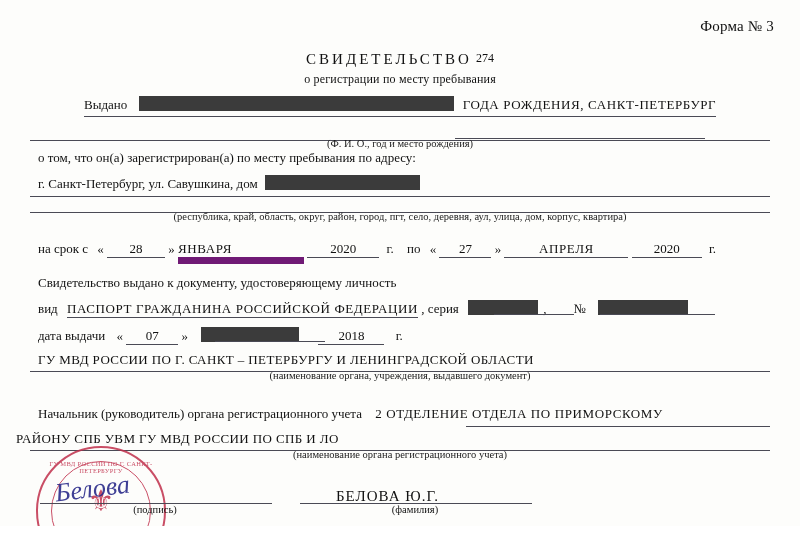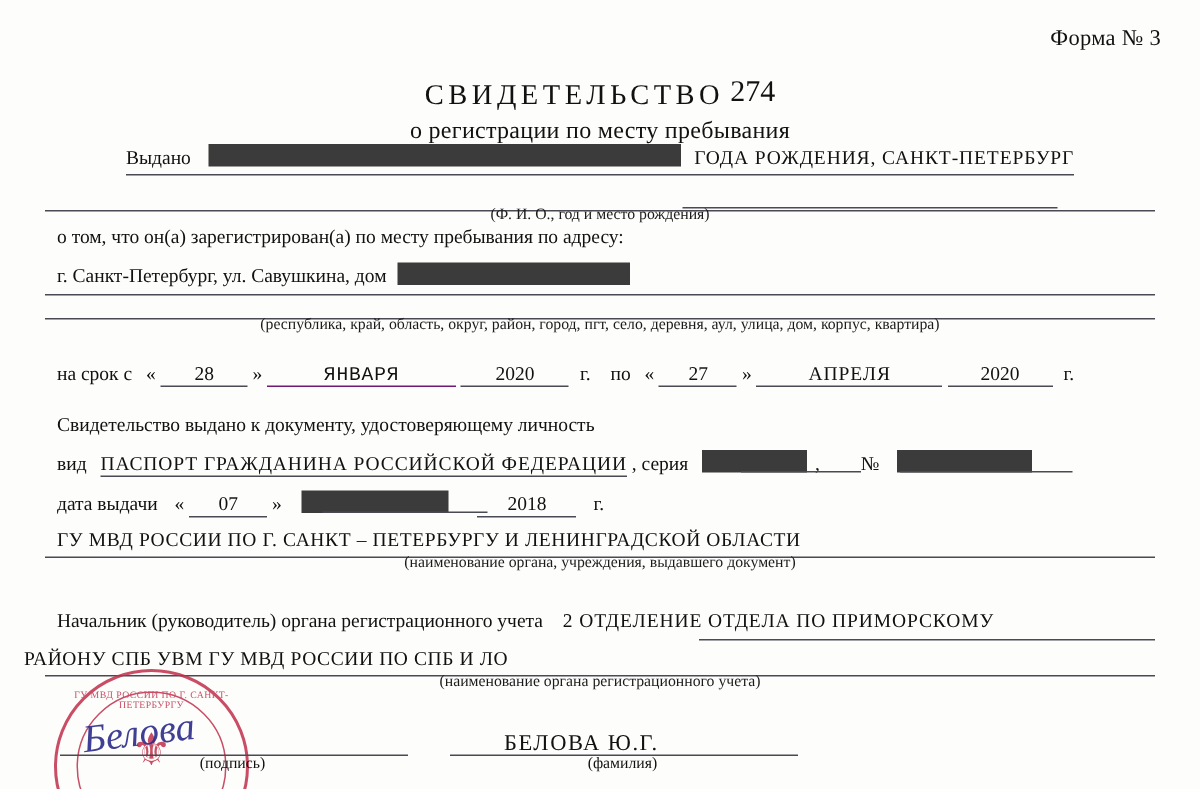--- a/index.html
+++ b/index.html
@@ -29,32 +29,32 @@
   }
   .title-block {
     position: absolute;
     top: 50px;
     left: 0;
     width: 800px;
     text-align: center;
   }
   .title-main {
     display: inline-block;
-    font-size: 19px;
+    font-size: 15px;
     letter-spacing: 3px;
     font-weight: 400;
   }
   .title-number {
     display: inline-block;
-    font-size: 20px;
+    font-size: 12px;
     vertical-align: 2px;
   }
   .title-sub {
     display: block;
-    font-size: 16px;
+    font-size: 12px;
     margin-top: 4px;
     letter-spacing: 0.2px;
   }
   .row {
     position: absolute;
     font-size: 13px;
     white-space: nowrap;
   }
   .uline {
     display: inline-block;
@@ -192,21 +192,21 @@
   <div class="row" style="left:38px; top:150px;">о том, что он(а) зарегистрирован(а) по месту пребывания по адресу:</div>
   <div class="full-line" style="left:30px; top:196px; width:740px;"></div>
   <div class="full-line" style="left:30px; top:212px; width:740px;"></div>
   <div class="hint" style="top:211px;">(республика, край, область, округ, район, город, пгт, село, деревня, аул, улица, дом, корпус, квартира)</div>
 
   <div class="row" style="left:38px; top:241px;">
     <span>на срок с</span>
     <span style="margin-left:6px;">«</span>
     <span style="display:inline-block;width:58px;text-align:center;border-bottom:1px solid #4a4a55;">28</span>
     <span>»</span>
-    <span style="display:inline-block;width:126px;text-align:center;border-bottom:1px solid #701a75;font-family:Liberation Mono, monospace;" class="small-caps">ЯНВАРЯ</span>
+    <span style="display:inline-block;width:126px;border-bottom:7px solid #701a75;" class="small-caps">ЯНВАРЯ</span>
     <span style="display:inline-block;width:72px;text-align:center;border-bottom:1px solid #4a4a55;">2020</span>
     <span style="margin-left:4px;">г.</span>
     <span style="margin-left:10px;text-align:center;">по</span>
     <span style="margin-left:6px;">«</span>
     <span style="display:inline-block;width:52px;text-align:center;border-bottom:1px solid #4a4a55;">27</span>
     <span>»</span>
     <span style="display:inline-block;width:124px;text-align:center;border-bottom:1px solid #4a4a55;" class="small-caps">АПРЕЛЯ</span>
     <span style="display:inline-block;width:70px;text-align:center;border-bottom:1px solid #4a4a55;">2020</span>
     <span style="margin-left:4px;">г.</span>
   </div>

